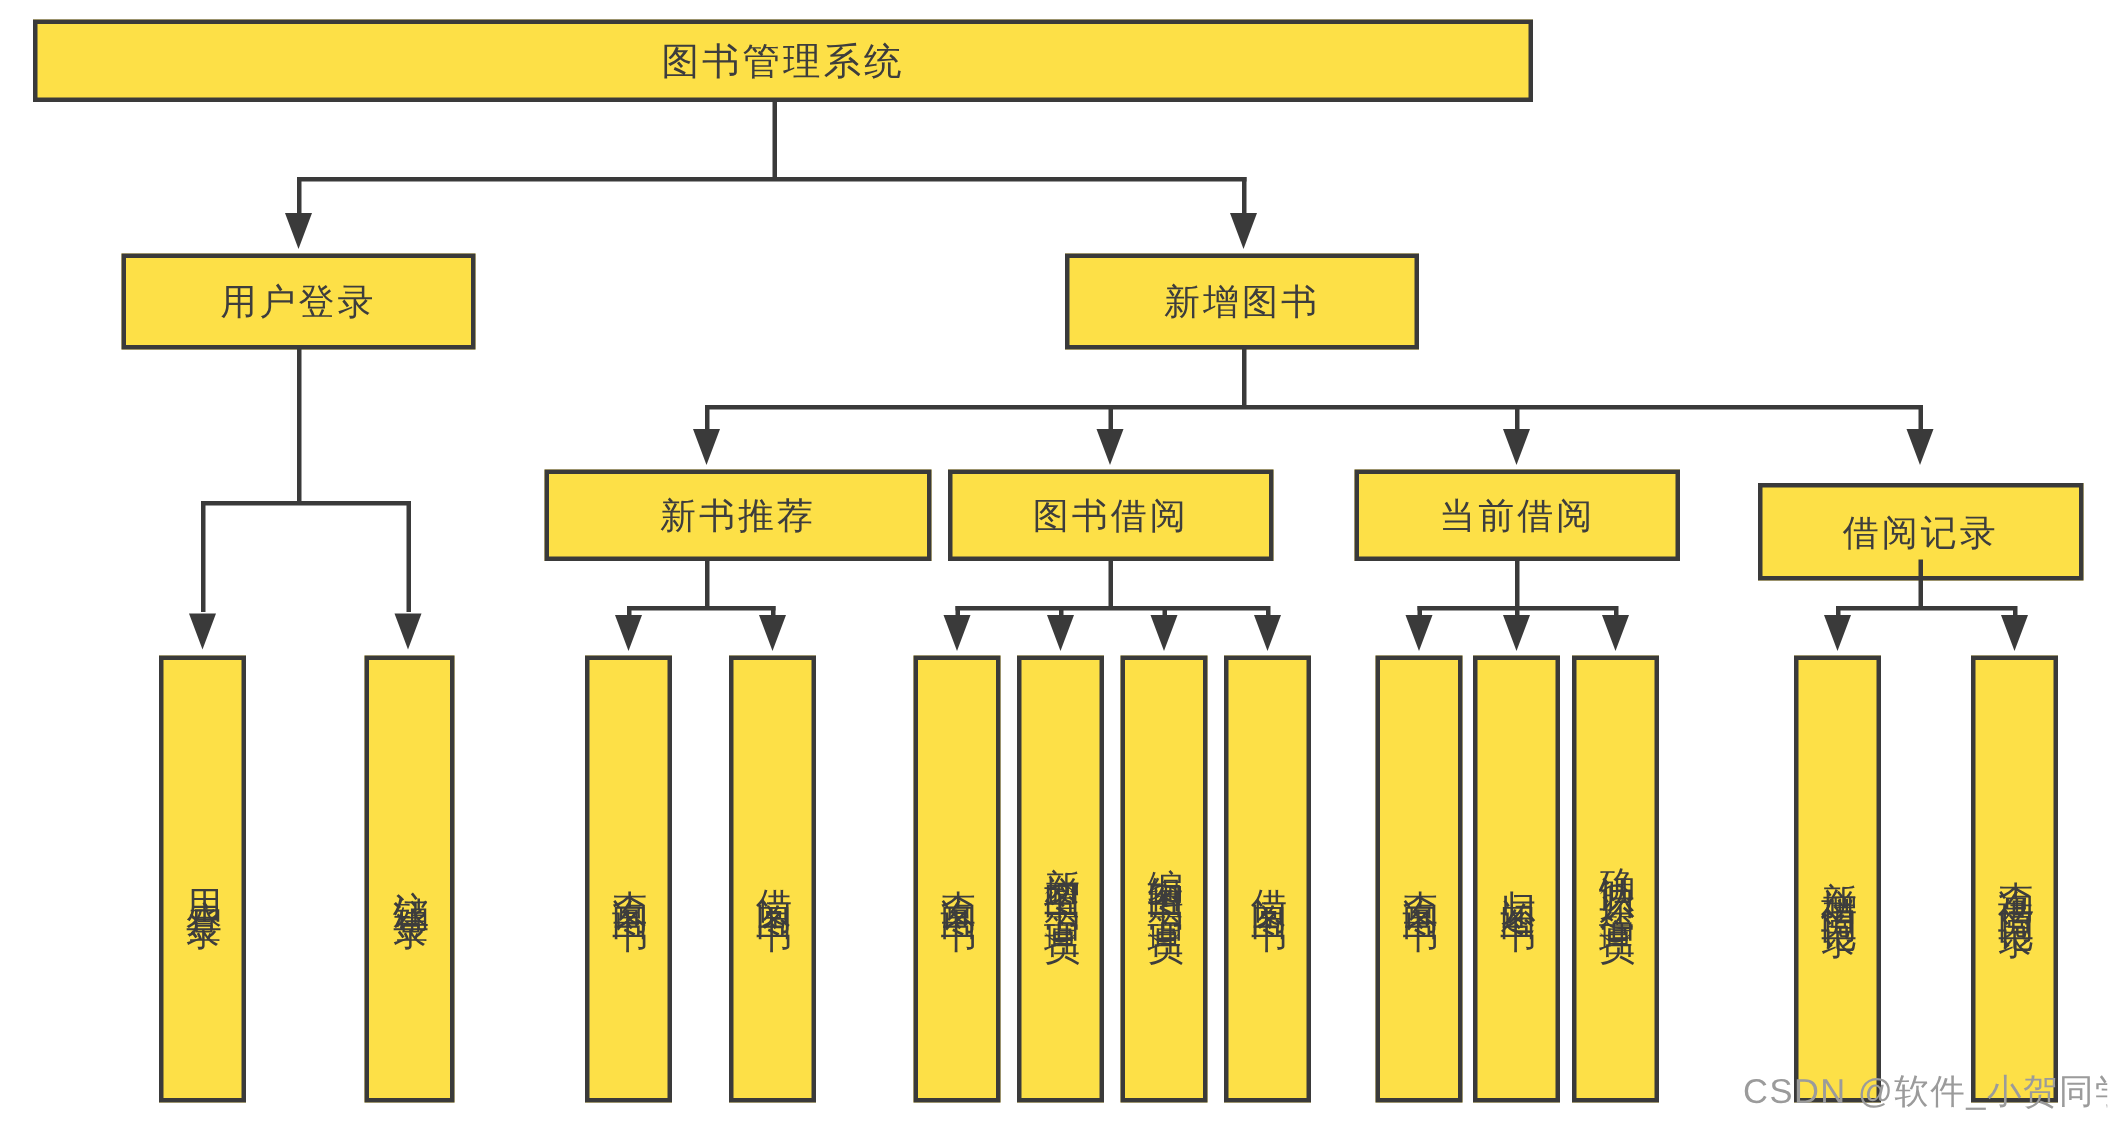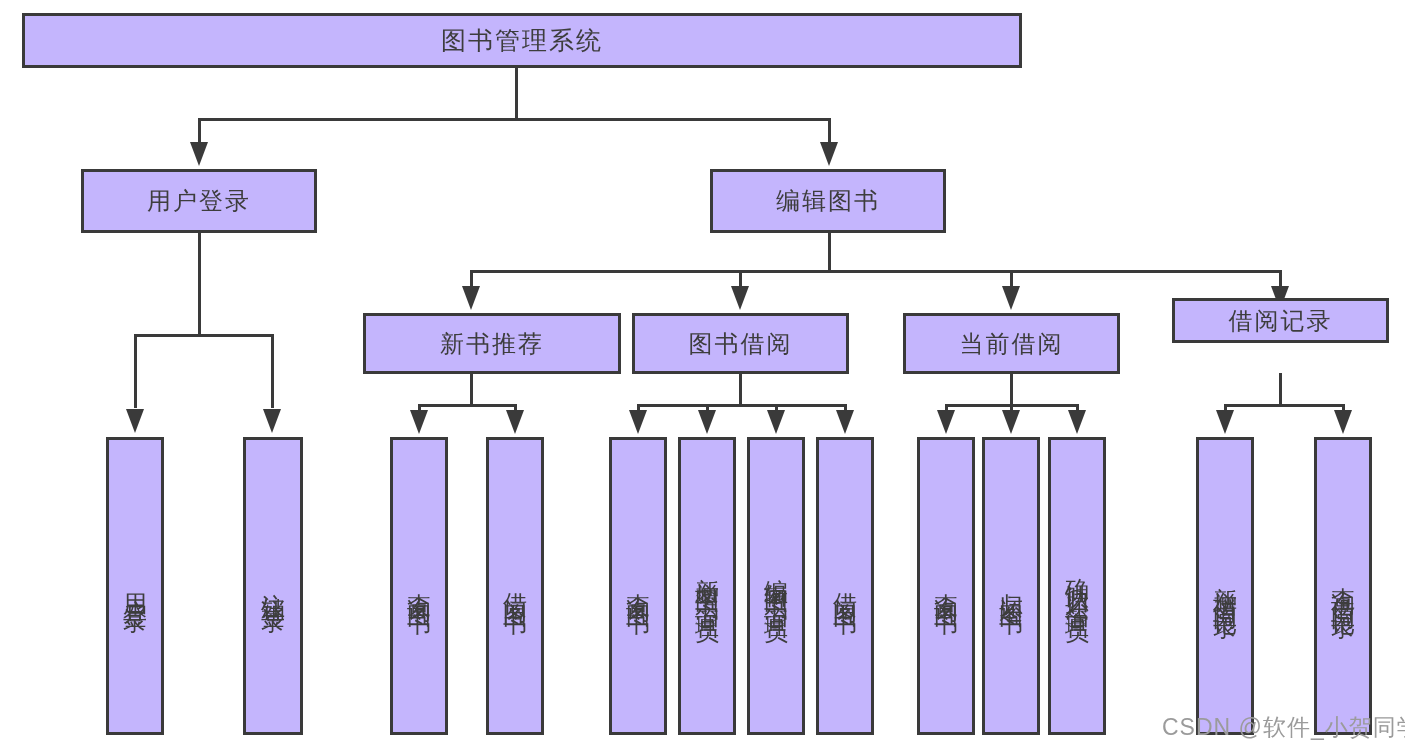--- a/index.html
+++ b/index.html
@@ -14,21 +14,21 @@
     width:1405px;height:747px;
     background:var(--background);
     font-family:"Liberation Sans", sans-serif;
     color:var(--text);
     overflow:hidden;
   }
   .box{
     position:absolute;
     box-sizing:border-box;
     border:3px solid var(--line);
-    background:#c4b5fd;
+    background:#fde047;
     display:flex;align-items:center;justify-content:center;
     font-size:24px;
     letter-spacing:2px;
     white-space:nowrap;
   }
   .lvl-root{font-size:25px;}
   .vbox{letter-spacing:0;}
   .vtext{
     writing-mode:vertical-rl;
     text-orientation:mixed;
@@ -67,21 +67,21 @@
   <div class="hl" style="left:198px;top:118px;width:633px;"></div>
   <div class="vl" style="left:198px;top:118px;height:28px;"></div>
   <div class="arr" style="left:190px;top:142px;"></div>
   <div class="vl" style="left:828px;top:118px;height:28px;"></div>
   <div class="arr" style="left:820px;top:142px;"></div>
 
   <div class="box" style="left:81px;top:169px;width:236px;height:64px;">
     <span>用户登录</span>
   </div>
   <div class="box" style="left:710px;top:169px;width:236px;height:64px;">
-    <span>编辑图书</span>
+    <span>新增图书</span>
   </div>
 
   <div class="vl" style="left:198px;top:232px;height:104px;"></div>
   <div class="hl" style="left:134px;top:334px;width:140px;"></div>
   <div class="vl" style="left:134px;top:334px;height:74px;"></div>
   <div class="arr" style="left:126px;top:409px;"></div>
   <div class="vl" style="left:271px;top:334px;height:74px;"></div>
   <div class="arr" style="left:263px;top:409px;"></div>
 
   <div class="vl" style="left:828px;top:232px;height:40px;"></div>
@@ -97,21 +97,21 @@
 
   <div class="box" style="left:363px;top:313px;width:258px;height:61px;">
     <span>新书推荐</span>
   </div>
   <div class="box" style="left:903px;top:313px;width:217px;height:61px;">
     <span>当前借阅</span>
   </div>
   <div class="box" style="left:632px;top:313px;width:217px;height:61px;">
     <span>图书借阅</span>
   </div>
-  <div class="box" style="left:1172px;top:298px;width:217px;height:45px;">
+  <div class="box" style="left:1172px;top:322px;width:217px;height:65px;">
     <span>借阅记录</span>
   </div>
 
   <div class="vl" style="left:470px;top:373px;height:33px;"></div>
   <div class="hl" style="left:418px;top:404px;width:99px;"></div>
   <div class="vl" style="left:418px;top:404px;height:8px;"></div>
   <div class="arr" style="left:410px;top:410px;"></div>
   <div class="vl" style="left:514px;top:404px;height:8px;"></div>
   <div class="arr" style="left:506px;top:410px;"></div>
 

